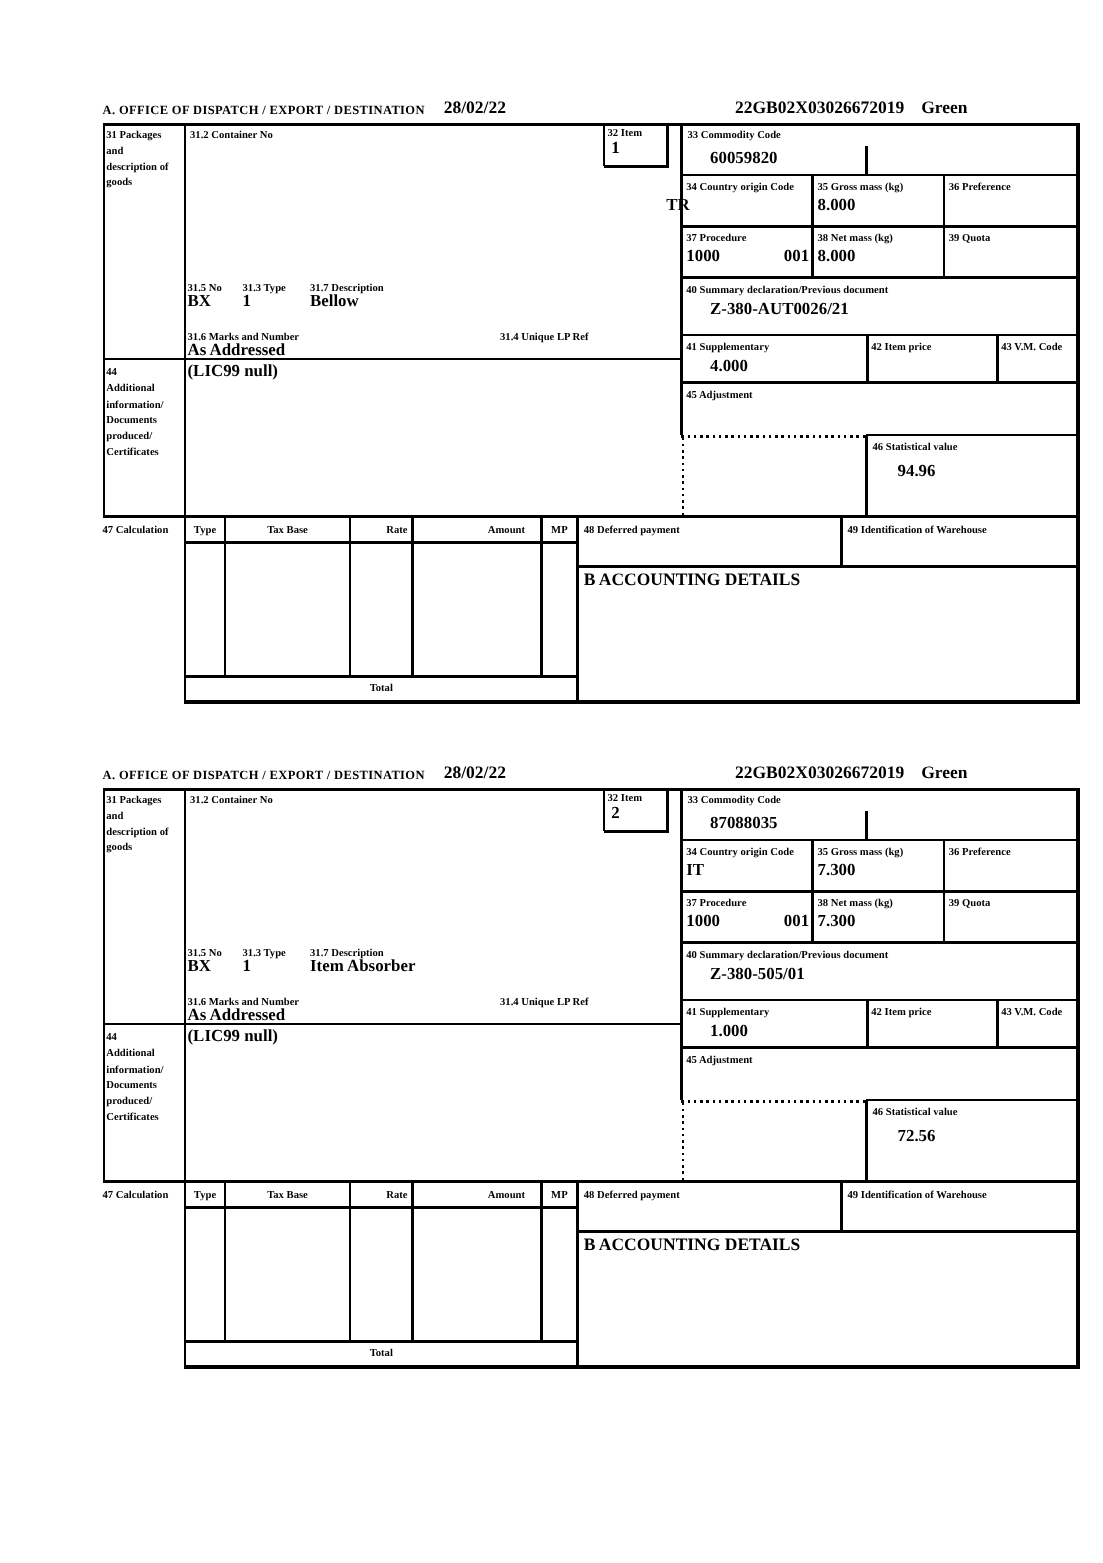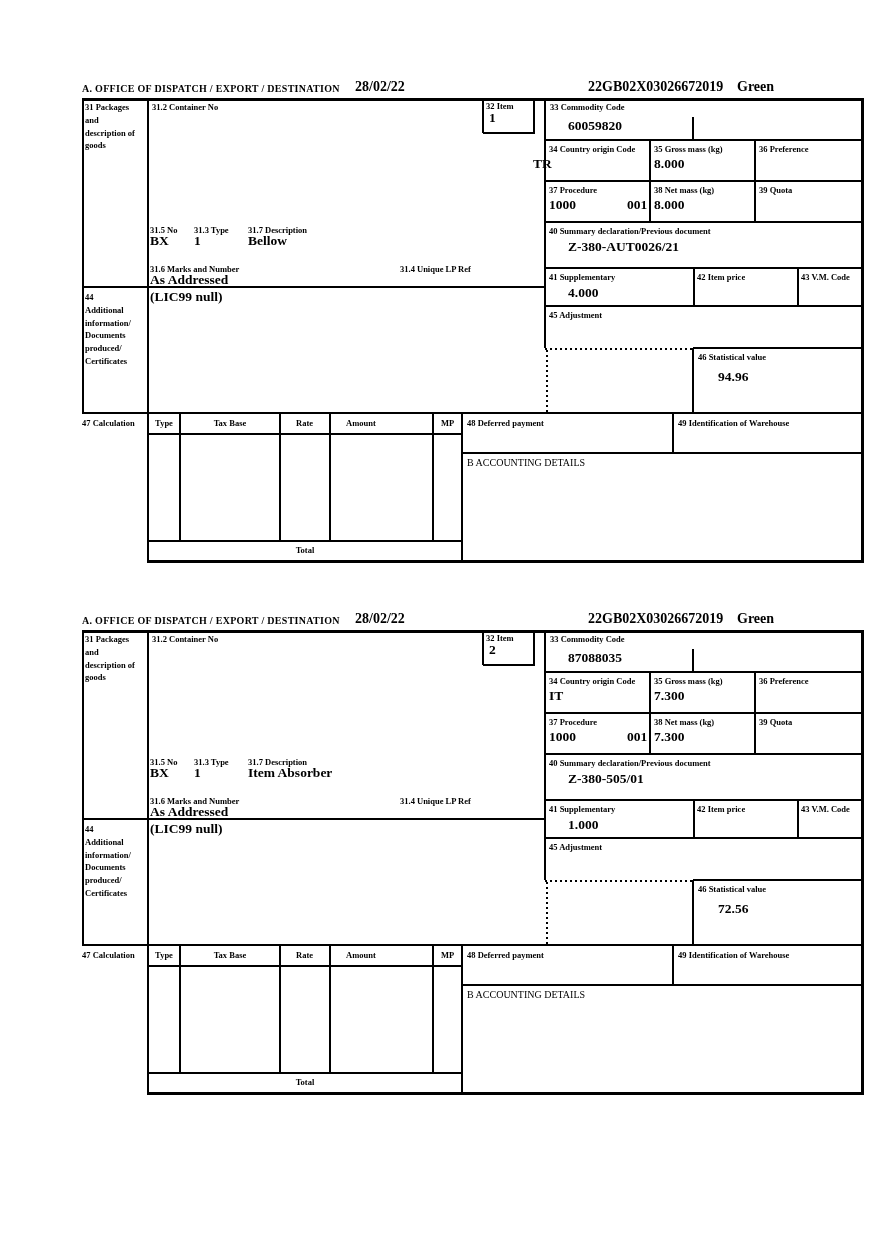--- a/index.html
+++ b/index.html
@@ -16,22 +16,22 @@
     line-height:1.5; white-space:nowrap;
   }
   .lbl.wrap { white-space:normal; }
   .val {
     position:absolute; font-size:13.5px; font-weight:bold;
     line-height:1.1; white-space:nowrap;
   }
   .hdr-title { position:absolute; font-size:10px; font-weight:bold; letter-spacing:0.3px; white-space:nowrap; }
   .hdr-val   { position:absolute; font-size:14px; font-weight:bold; white-space:nowrap; }
   .th { text-align:center; }
-  .th-right { text-align:left;margin-left:16px; }
-  .b-lbl { position:absolute; font-size:10px; font-weight:normal; white-space:nowrap; }
+  .th-right { text-align:right; }
+  .b-lbl { position:absolute; font-size:14px; font-weight:bold; white-space:nowrap; }
 </style>
 </head>
 <body>
 
   <div class="block" style="top: 78px;">
 
     <div class="hdr-title" style="left:0;top:5px">A.  OFFICE OF DISPATCH / EXPORT / DESTINATION</div>
     <div class="hdr-val" style="left:273px;top:1px">28/02/22</div>
     <div class="hdr-val" style="left:506px;top:1px">22GB02X03026672019</div>
     <div class="hdr-val" style="left:655px;top:1px">Green</div>

